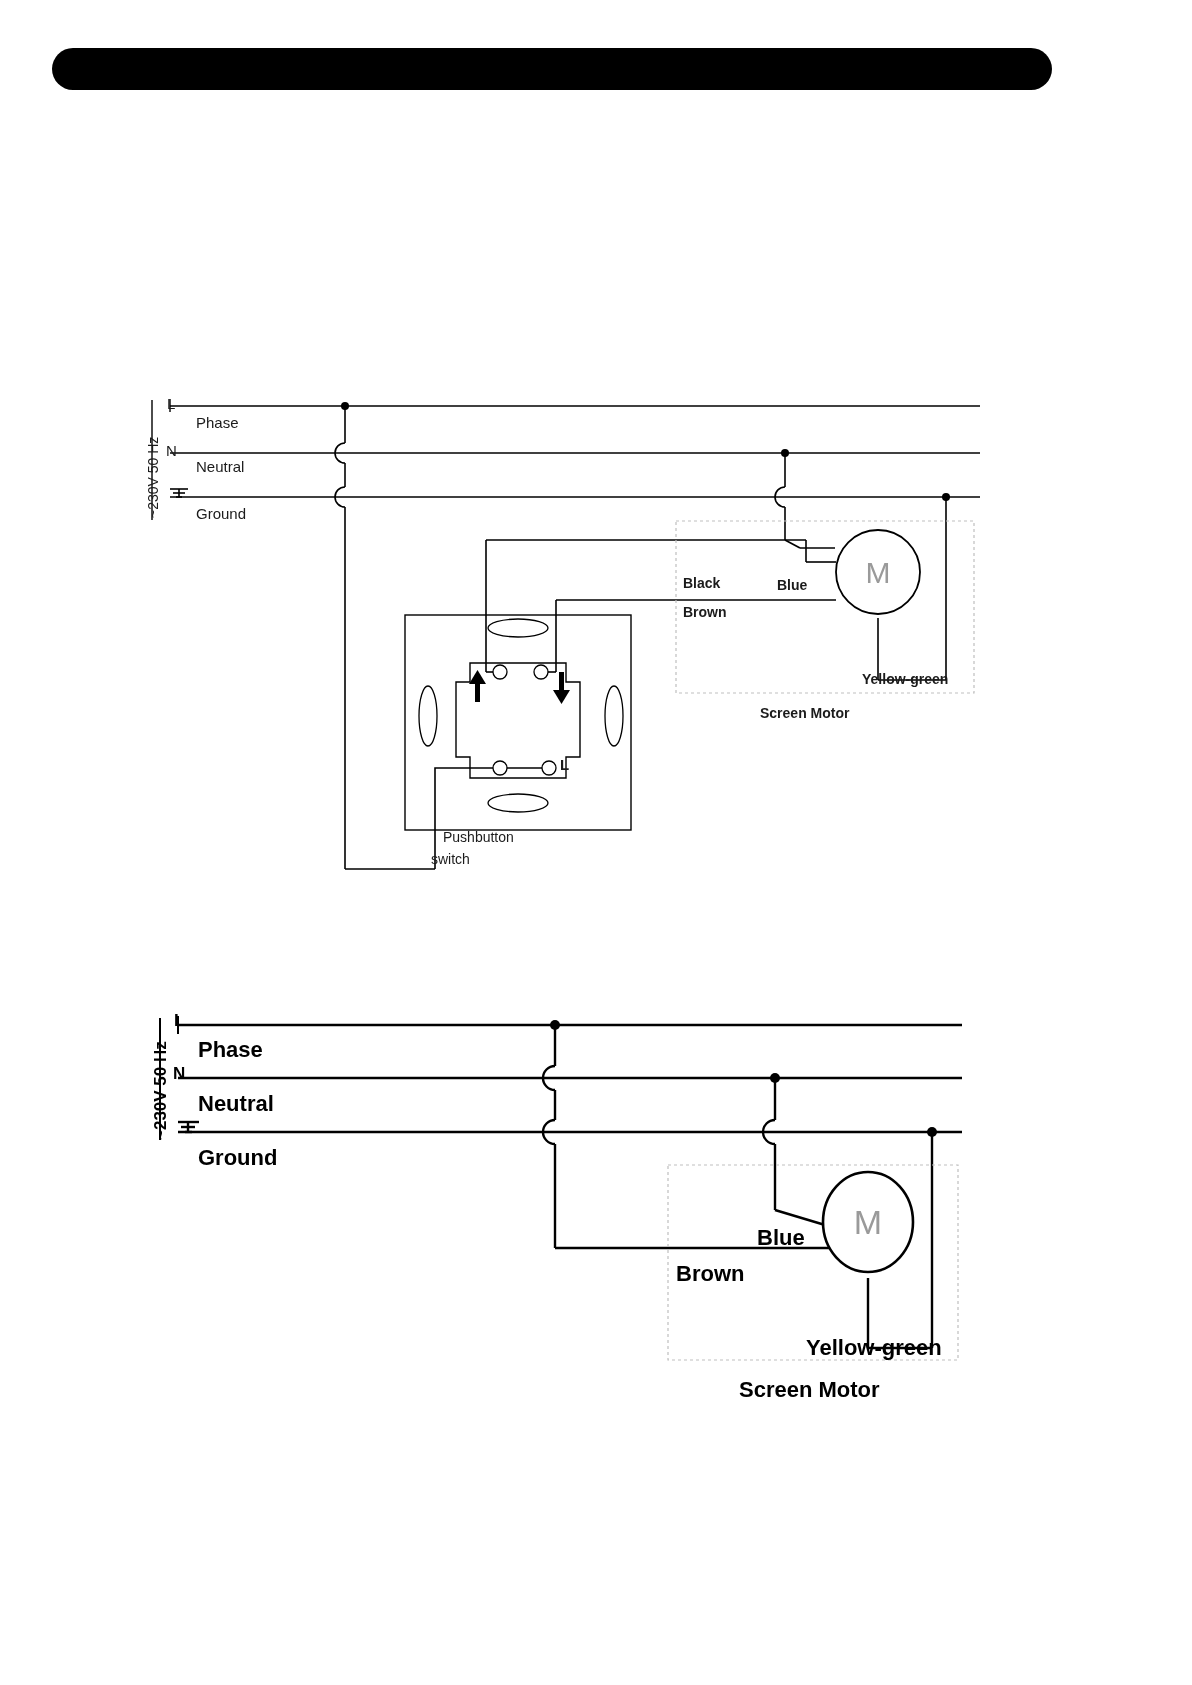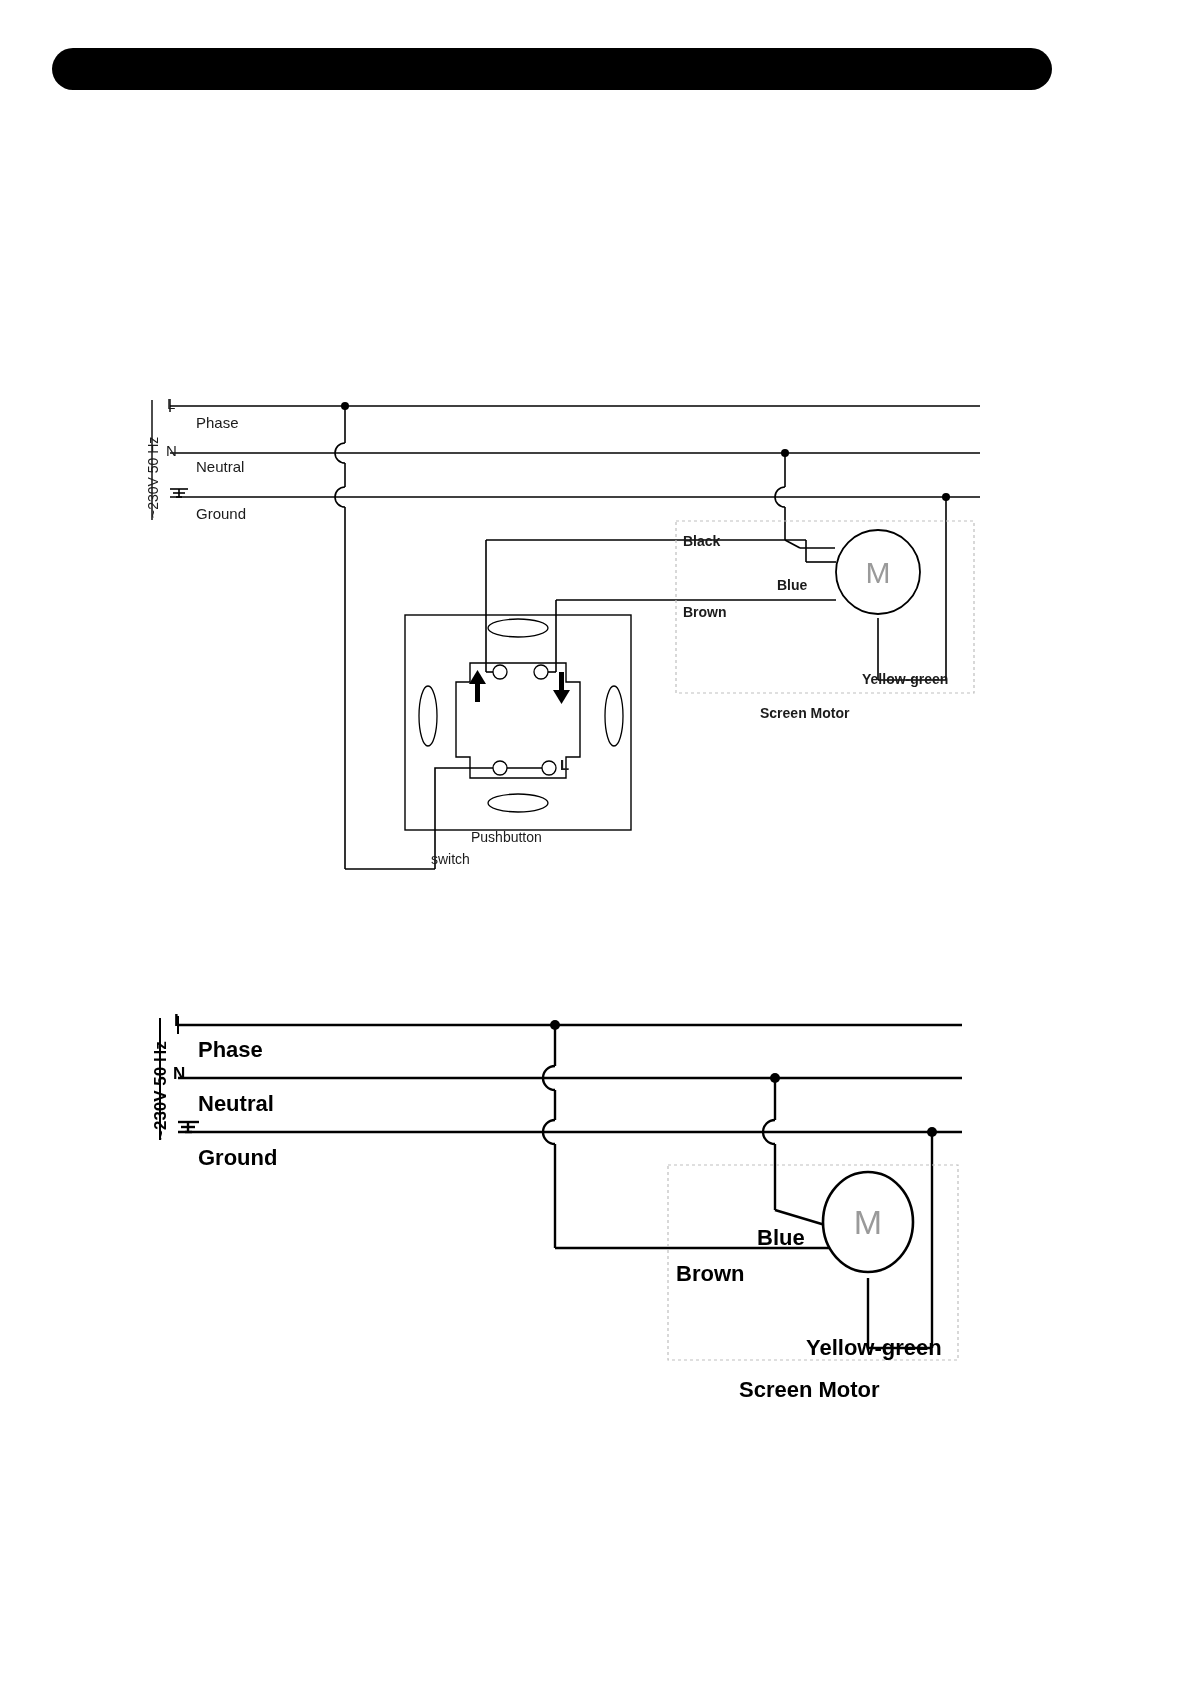--- a/index.html
+++ b/index.html
@@ -157,30 +157,30 @@
 
     <div class="lbl vert" style="left:146px; top:518px; font-size:14px;">~230V 50 Hz</div>
 
     <div class="lbl ln" style="left:167px; top:396px;">L</div>
     <div class="lbl ln" style="left:166px; top:443px;">N</div>
 
     <div class="lbl" style="left:196px; top:415px;">Phase</div>
     <div class="lbl" style="left:196px; top:459px;">Neutral</div>
     <div class="lbl" style="left:196px; top:506px;">Ground</div>
 
-    <div class="lbl bold" style="left:683px; top:534px;">Black</div>
+    <div class="lbl bold" style="left:683px; top:576px;">Black</div>
     <div class="lbl bold" style="left:777px; top:578px;">Blue</div>
     <div class="lbl bold" style="left:683px; top:605px;">Brown</div>
     <div class="lbl bold" style="left:862px; top:672px;">Yellow-green</div>
 
     <div class="lbl bold" style="left:760px; top:706px;">Screen Motor</div>
 
     <div class="lbl bold" style="left:560px; top:757px; font-size:15px;">L</div>
 
-    <div class="lbl small" style="left:443px; top:830px;margin-left:28px;">Pushbutton</div>
+    <div class="lbl small" style="left:443px; top:830px;">Pushbutton</div>
     <div class="lbl small" style="left:431px; top:852px;">switch</div>
   </div>
 
   <div class="d2">
 
     <svg class="canvas" width="1192" height="1685">
       <g stroke="#000000" fill="none" stroke-width="2.4">
 
         <path d="M160 1018 L160 1140" stroke-width="2"></path>
 

